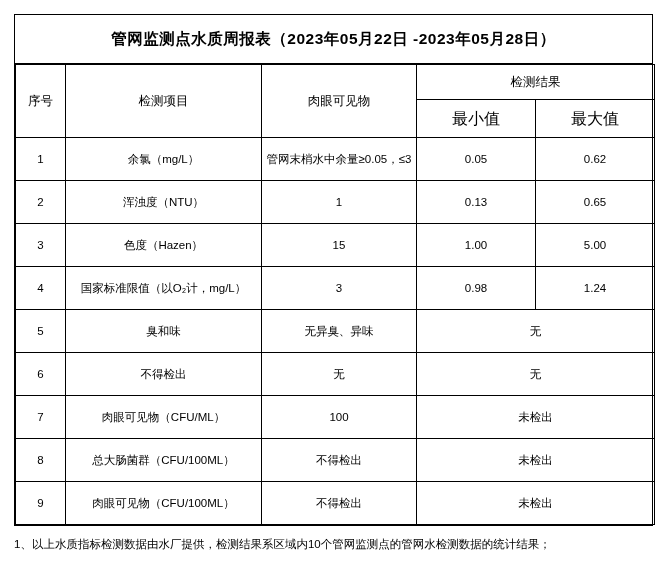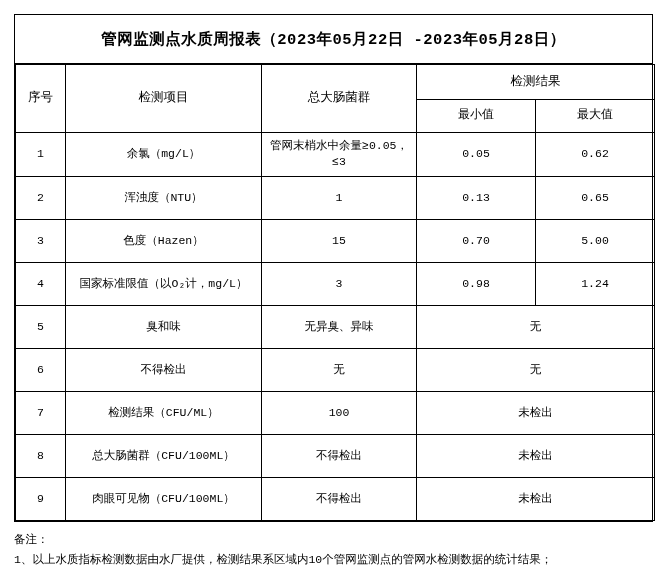--- a/index.html
+++ b/index.html
@@ -12,21 +12,20 @@
     background: #ffffff;
     font-family: "Liberation Sans", sans-serif;
     color: #000000;
   }
   .page {
     position: relative;
     width: 667px;
     height: 565px;
     box-sizing: border-box;
     padding: 14px 0 10px 14px;
-    font-family: Liberation Mono, monospace;
   }
   .outer-frame {
     border: 1px solid #000;
     box-sizing: border-box;
     width: 639px;
   }
   .title-row {
     border-bottom: 1px solid #000;
     text-align: center;
     font-size: 15.5px;
@@ -48,21 +47,21 @@
     font-weight: normal;
     padding: 5px 3px;
     line-height: 1.45;
     word-break: break-word;
   }
   table.report tr.head td {
     font-size: 12.5px;
     padding: 8px 3px;
   }
   table.report tr.subhead td {
-    font-size: 12px;
+    font-size: 16px;
     padding: 7px 3px;
     text-align: center;
   }
   table.report tr.body-row td {
     height: 32px;
   }
   .col-no { width: 50px; }
   .col-item { width: 196px; }
   .col-std { width: 155px; }
   .col-min { width: 119px; }
@@ -91,21 +90,21 @@
         <col class="col-no">
         <col class="col-item">
         <col class="col-std">
         <col class="col-min">
         <col class="col-max">
       </colgroup>
       <tbody>
         <tr class="head">
           <td rowspan="2">序号</td>
           <td rowspan="2">检测项目</td>
-          <td rowspan="2">总大肠菌群</td>
+          <td rowspan="2">肉眼可见物</td>
           <td colspan="2">检测结果</td>
         </tr>
         <tr class="subhead">
           <td>最小值</td>
           <td>最大值</td>
         </tr>
 
         <tr class="body-row">
           <td>1</td>
           <td>余氯（mg/L）</td>
@@ -119,21 +118,21 @@
           <td>浑浊度（NTU）</td>
           <td>1</td>
           <td>0.13</td>
           <td>0.65</td>
         </tr>
 
         <tr class="body-row">
           <td>3</td>
           <td>色度（Hazen）</td>
           <td>15</td>
-          <td>0.70</td>
+          <td>1.00</td>
           <td>5.00</td>
         </tr>
 
         <tr class="body-row">
           <td>4</td>
           <td>国家标准限值（以O₂计，mg/L）</td>
           <td>3</td>
           <td>0.98</td>
           <td>1.24</td>
         </tr>
@@ -147,21 +146,21 @@
 
         <tr class="body-row">
           <td>6</td>
           <td>不得检出</td>
           <td>无</td>
           <td colspan="2">无</td>
         </tr>
 
         <tr class="body-row">
           <td>7</td>
-          <td>检测结果（CFU/ML）</td>
+          <td>肉眼可见物（CFU/ML）</td>
           <td>100</td>
           <td colspan="2">未检出</td>
         </tr>
 
         <tr class="body-row">
           <td>8</td>
           <td>总大肠菌群（CFU/100ML）</td>
           <td>不得检出</td>
           <td colspan="2">未检出</td>
         </tr>
@@ -170,18 +169,17 @@
           <td>9</td>
           <td>肉眼可见物（CFU/100ML）</td>
           <td>不得检出</td>
           <td colspan="2">未检出</td>
         </tr>
       </tbody>
     </table>
   </div>
 
   <div class="notes">
-    <div>备注：</div>
     <div>1、以上水质指标检测数据由水厂提供，检测结果系区域内10个管网监测点的管网水检测数据的统计结果；</div>
 
   </div>
 
 </div>
 
 </body></html>

